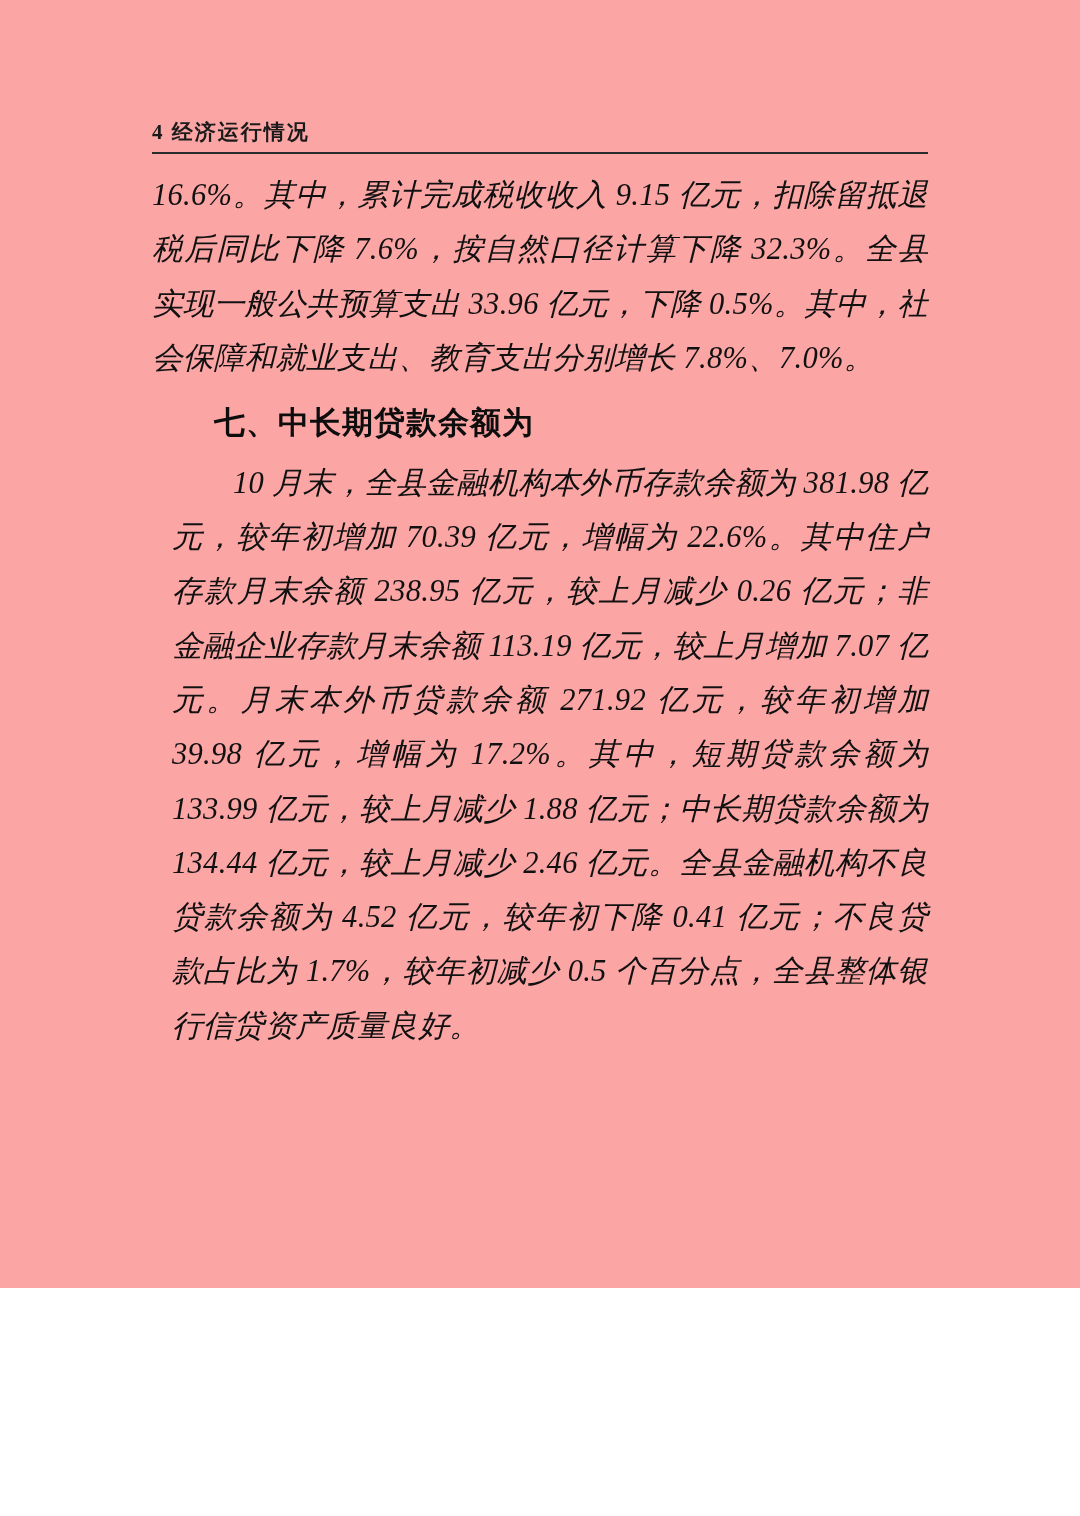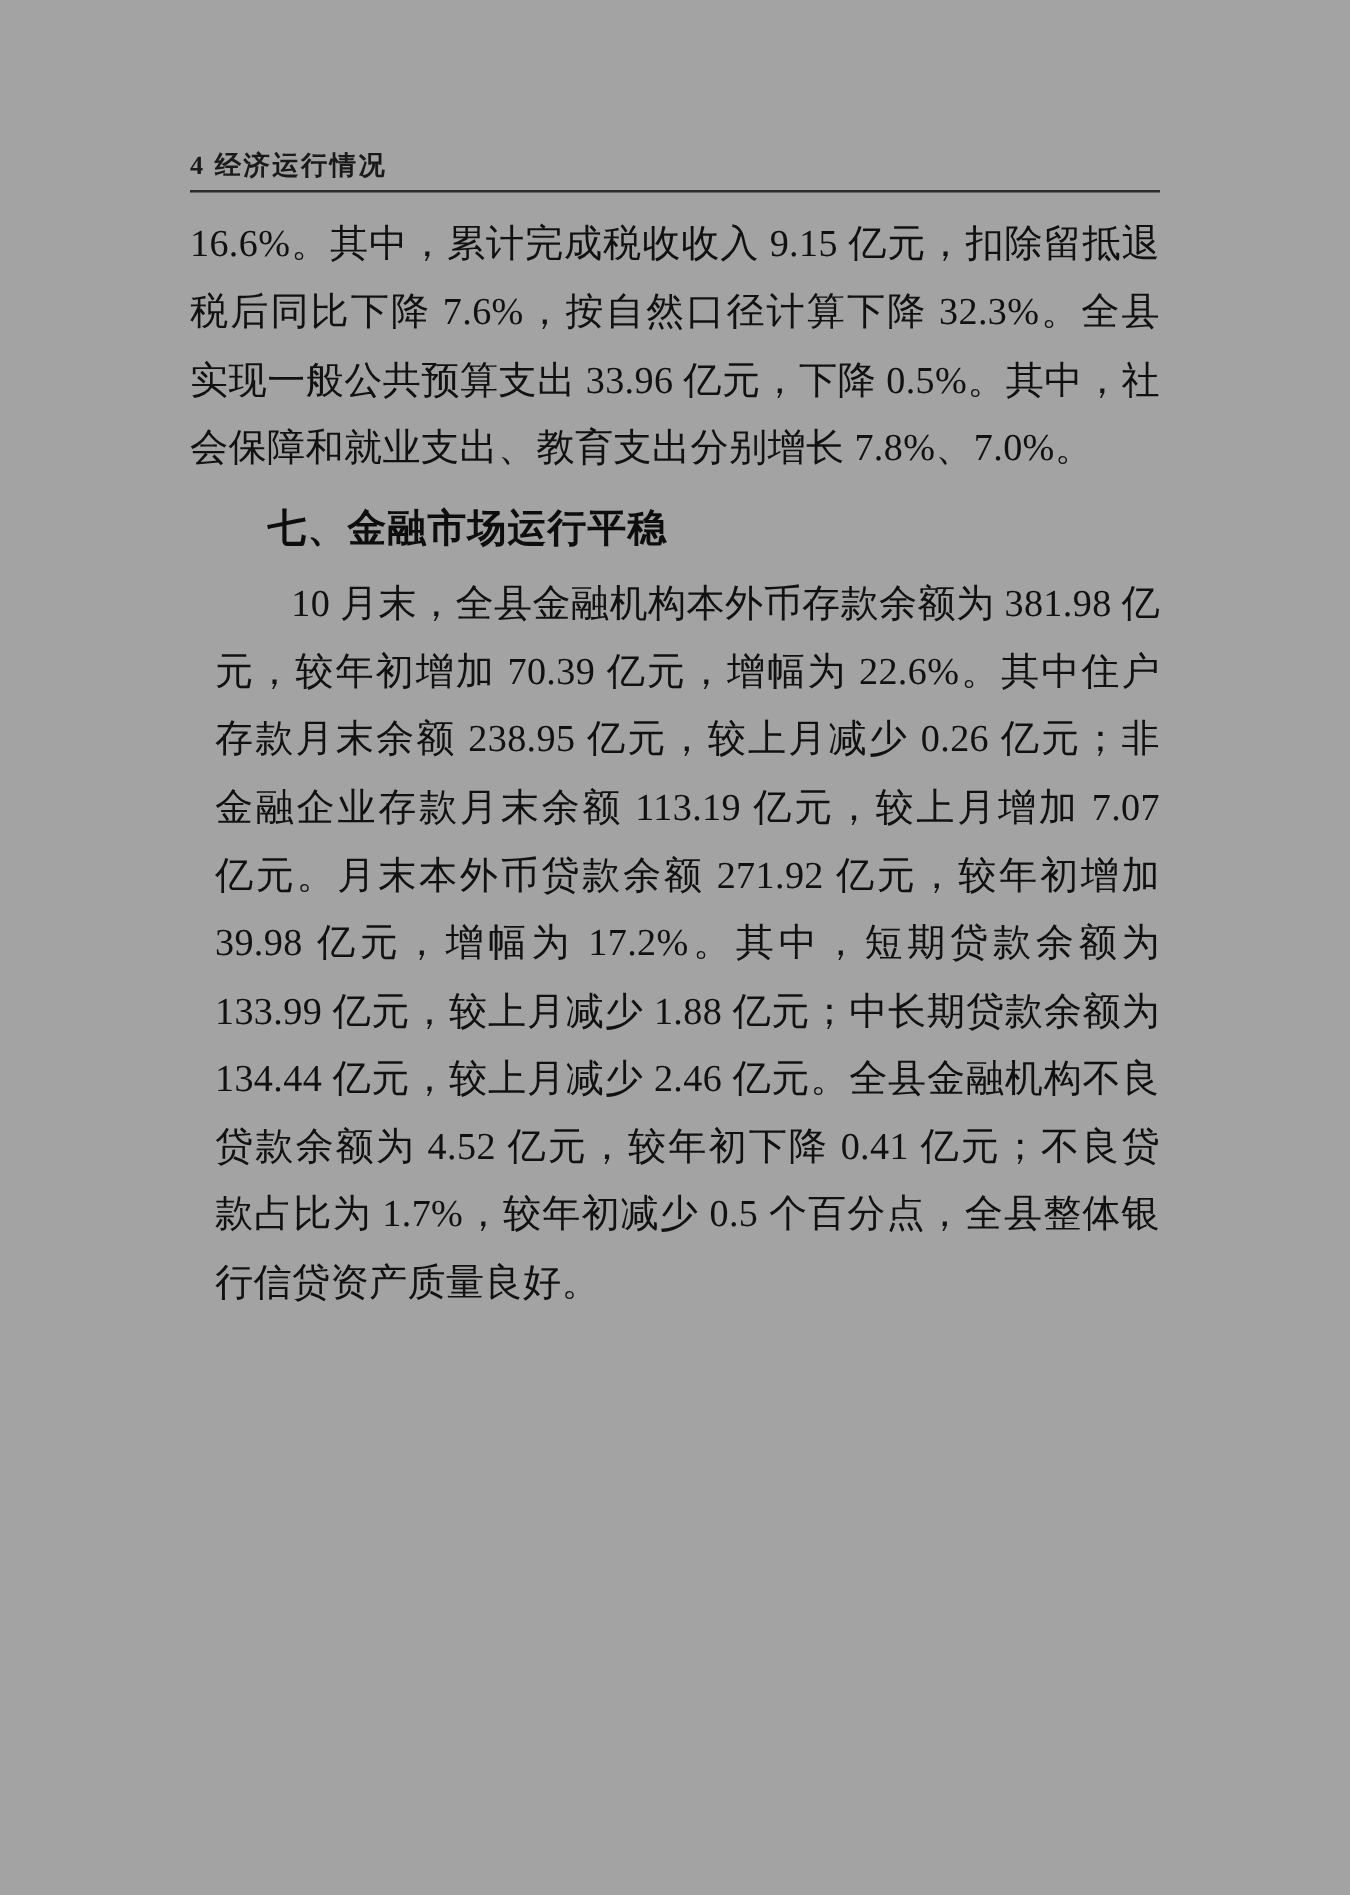--- a/index.html
+++ b/index.html
@@ -13,22 +13,22 @@
     font-family: "Liberation Serif", "DejaVu Serif", serif;
     color: #111111;
     position: relative;
     overflow: hidden;
   }
   .page {
     position: absolute;
     left: 0;
     top: 0;
     width: 1080px;
-    height: 1516px;
-    background: #a3a3a3;
+    height: 1288px;
+    background: #fca5a5;
   }
   .content {
     position: absolute;
     left: 152px;
     top: 118px;
     width: 776px;
   }
   .header-line {
     font-family: "Liberation Serif", "DejaVu Serif", serif;
     font-size: 21px;
@@ -44,20 +44,21 @@
     height: 0;
   }
   p.body-par {
     font-size: 30.5px;
     line-height: 1.78;
     margin: 0;
     text-align: justify;
     text-justify: inter-ideograph;
     letter-spacing: 0.3px;
     color: #111111;
+    font-style: italic;
   }
   p.body-par.indent {
     text-indent: 2em;
     margin-left: 20px;
   }
   h2.section-title {
     font-size: 31px;
     font-weight: bold;
     margin: 12px 0 6px 0;
     text-indent: 2em;
@@ -73,18 +74,18 @@
   <div class="content">
 
     <div class="header-line">
       <span>4</span>
       <span>经济运行情况</span>
     </div>
     <hr class="header-rule">
 
     <p class="body-par">16.6%。其中，累计完成税收收入 9.15 亿元，扣除留抵退税后同比下降 7.6%，按自然口径计算下降 32.3%。全县实现一般公共预算支出 33.96 亿元，下降 0.5%。其中，社会保障和就业支出、教育支出分别增长 7.8%、7.0%。</p>
 
-    <h2 class="section-title">七、金融市场运行平稳</h2>
+    <h2 class="section-title">七、中长期贷款余额为</h2>
 
     <p class="body-par indent">10 月末，全县金融机构本外币存款余额为 381.98 亿元，较年初增加 70.39 亿元，增幅为 22.6%。其中住户存款月末余额 238.95 亿元，较上月减少 0.26 亿元；非金融企业存款月末余额 113.19 亿元，较上月增加 7.07 亿元。月末本外币贷款余额 271.92 亿元，较年初增加 39.98 亿元，增幅为 17.2%。其中，短期贷款余额为 133.99 亿元，较上月减少 1.88 亿元；中长期贷款余额为 134.44 亿元，较上月减少 2.46 亿元。全县金融机构不良贷款余额为 4.52 亿元，较年初下降 0.41 亿元；不良贷款占比为 1.7%，较年初减少 0.5 个百分点，全县整体银行信贷资产质量良好。</p>
 
   </div>
 </div>
 
 </body></html>

